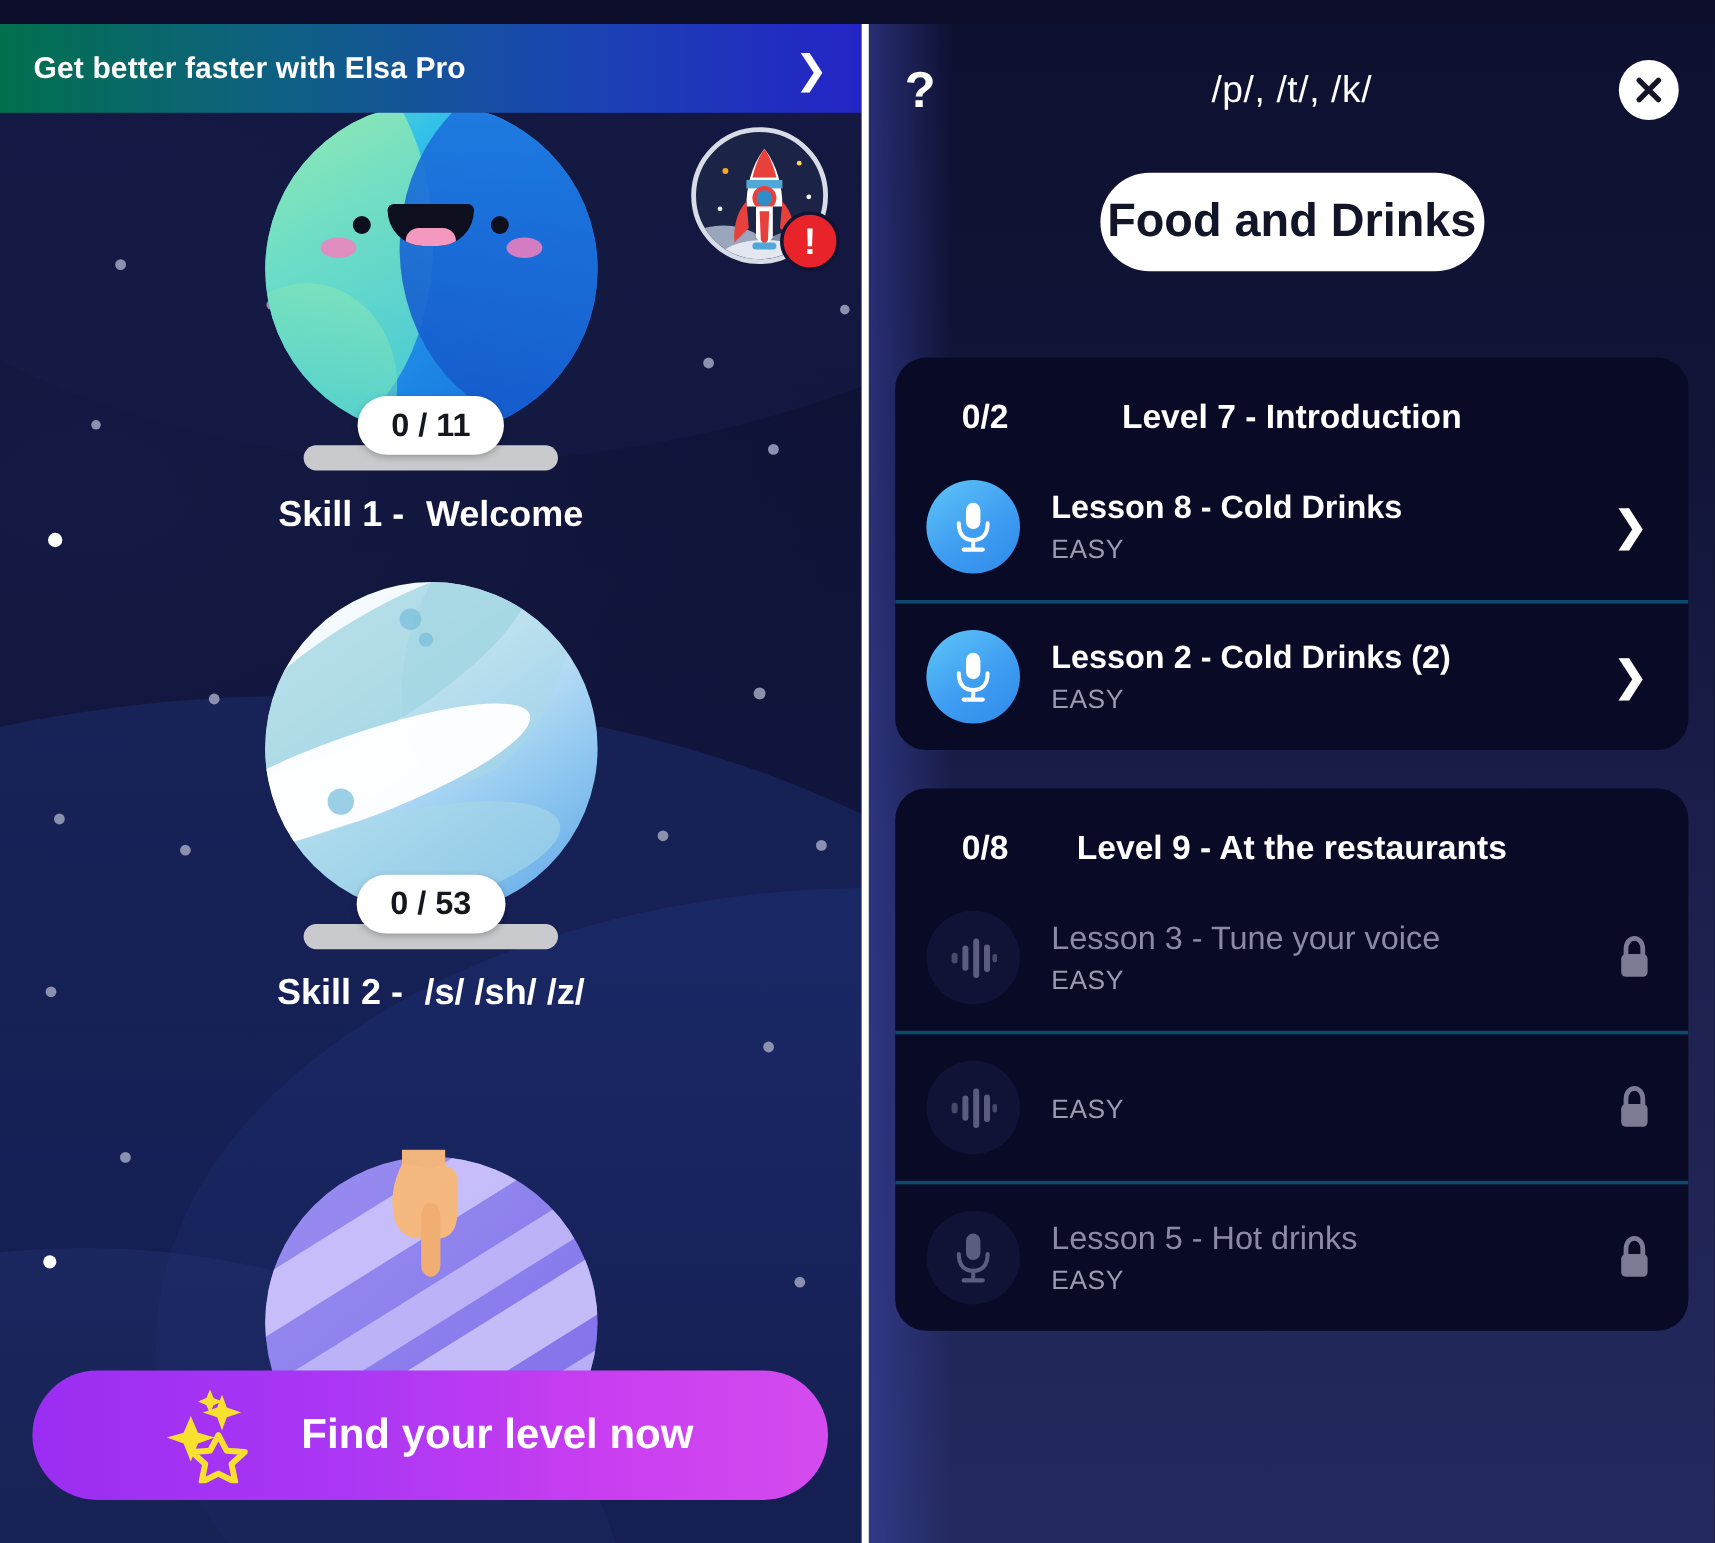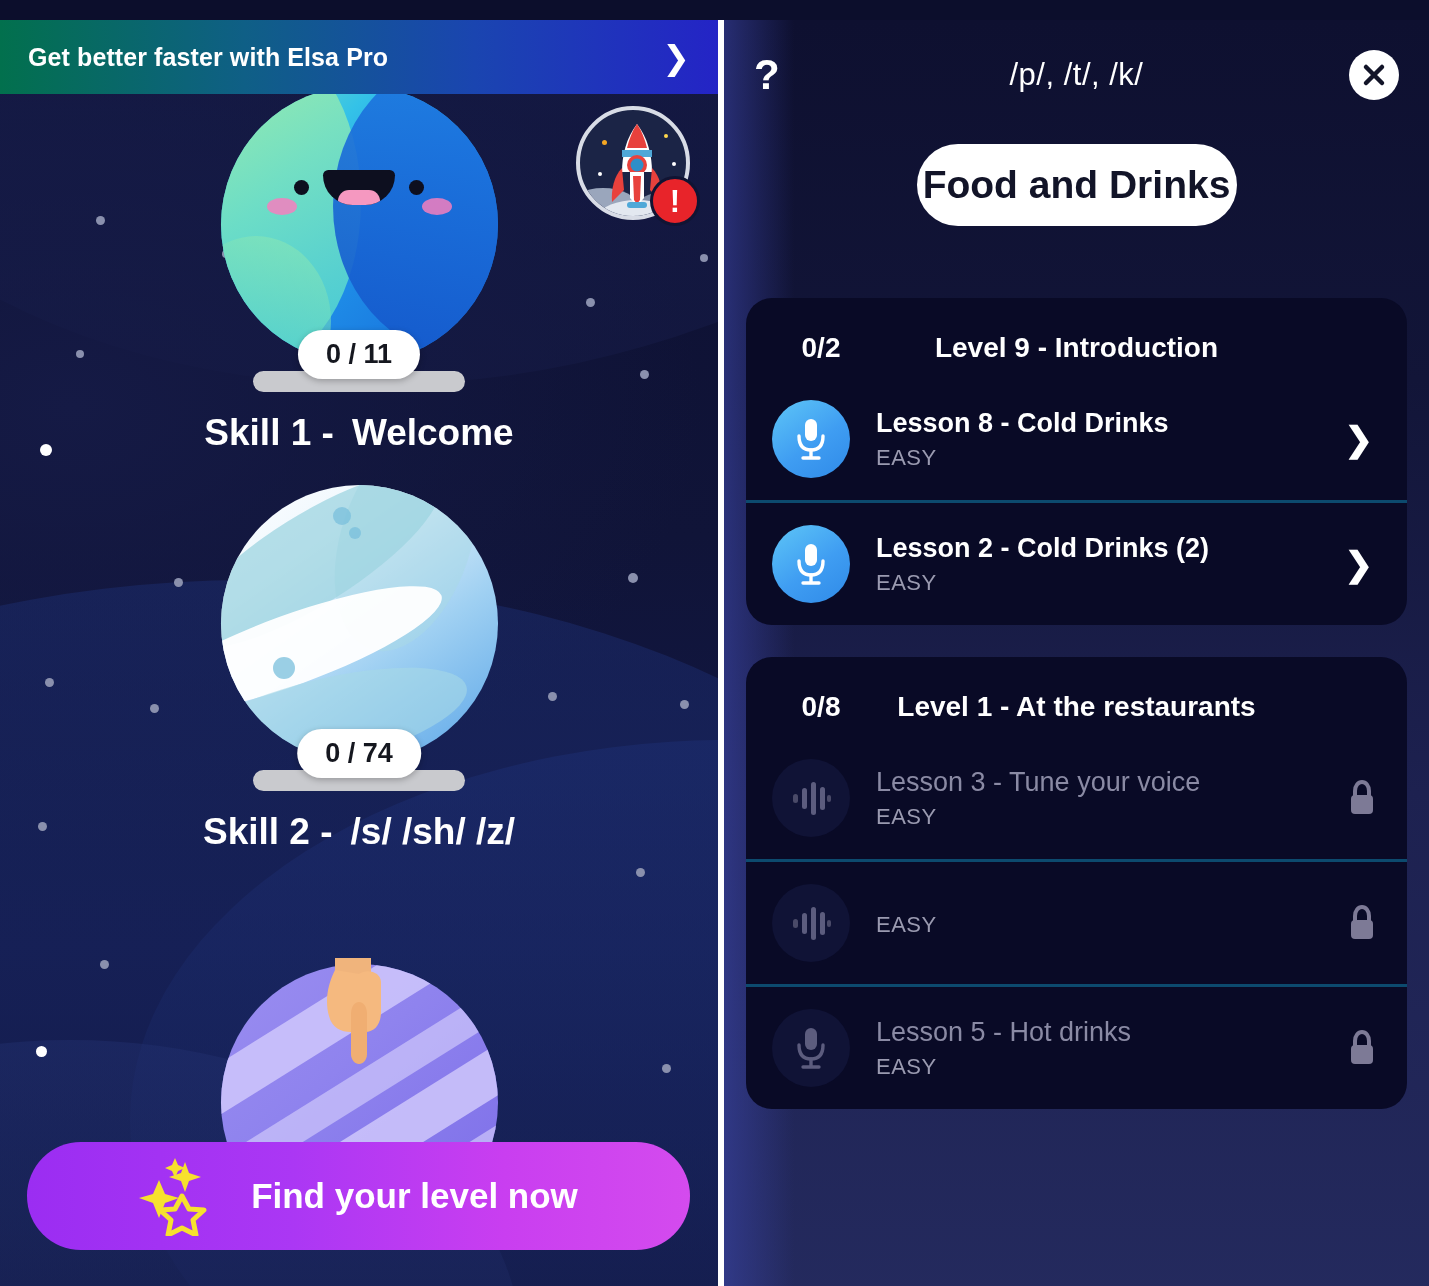--- a/index.html
+++ b/index.html
@@ -93,21 +93,21 @@
   .badge-count {
     position:absolute; left:50%; transform:translateX(-50%); bottom:-16px;
     background:#ffffff; color:#15171f; border-radius:26px;
     padding:9px 28px; font-size:27px; font-weight:bold; white-space:nowrap; z-index:4;
     box-shadow:0 2px 6px rgba(0,0,0,.25);
   }
   .progress-bar {
     position:relative; width:212px; height:21px; border-radius:12px;
     background:#c9cace; margin-top:8px; z-index:3;
   }
-  .skill-label { color:#fff; font-size:37px; font-weight:bold; margin-top:20px; white-space:nowrap; }
+  .skill-label { color:#fff; font-size:30px; font-weight:bold; margin-top:20px; white-space:nowrap; }
   .skill-label .sep { display:inline-block; width:18px; }
 
   
   .avatar { position:absolute; right:28px; top:86px; width:114px; height:114px; z-index:20; cursor:pointer; }
   .avatar-ring {
     width:114px; height:114px; border-radius:50%;
     background:#1b2446; border:4px solid #d8dce6; overflow:hidden; position:relative;
   }
   .av-cloud { position:absolute; bottom:-10px; border-radius:50%; }
   .av-star { position:absolute; border-radius:50%; }
@@ -261,21 +261,21 @@
       <div class="planet-wrap">
         <div class="planet planet2">
           <div class="p2-s4"></div>
           <div class="p2-s1"></div>
           <div class="p2-s2"></div>
           <div class="p2-s3"></div>
           <div class="p2-dot" style="width:18px;height:18px;left:112px;top:22px;"></div>
           <div class="p2-dot" style="width:12px;height:12px;left:128px;top:42px;"></div>
           <div class="p2-dot" style="width:22px;height:22px;left:52px;top:172px;"></div>
         </div>
-        <div class="badge-count">0 / 74</div>
+        <div class="badge-count">0 / 53</div>
       </div>
       <div class="progress-bar"></div>
       <div class="skill-label">
         <span>Skill 2 -</span><span class="sep"></span><span>/s/ /sh/ /z/</span>
       </div>
     </div>
 
     <div class="skill" style="top:944px;">
       <div class="planet-wrap">
         <div class="planet planet3">
@@ -319,21 +319,21 @@
       </button>
     </div>
 
     <div class="topic-pill">
       <span>Food and Drinks</span>
     </div>
 
     <div class="level-card" style="margin-top:72px;">
       <div class="level-head">
         <div class="level-progress">0/2</div>
-        <div class="level-title">Level 9 - Introduction</div>
+        <div class="level-title">Level 7 - Introduction</div>
       </div>
 
       <div class="lesson-row">
         <div class="lesson-icon">
           <svg width="34" height="44" viewBox="0 0 34 44">
             <rect x="11" y="2" width="12" height="22" rx="6" fill="#fff"></rect>
             <path d="M5 19 C5 29 10 33 17 33 C24 33 29 29 29 19" stroke="#fff" stroke-width="3.4" fill="none" stroke-linecap="round"></path>
             <path d="M17 33 L17 40 M9 41 L25 41" stroke="#fff" stroke-width="3.4" stroke-linecap="round"></path>
           </svg>
         </div>
@@ -356,21 +356,21 @@
           <div class="lesson-title">Lesson 2 - Cold Drinks (2)</div>
           <div class="lesson-level">EASY</div>
         </div>
         <span class="chev">❯</span>
       </div>
     </div>
 
     <div class="level-card">
       <div class="level-head">
         <div class="level-progress">0/8</div>
-        <div class="level-title">Level 1 - At the restaurants</div>
+        <div class="level-title">Level 9 - At the restaurants</div>
       </div>
 
       <div class="lesson-row">
         <div class="lesson-icon locked">
           <svg width="40" height="38" viewBox="0 0 40 38">
             <rect x="2" y="15" width="5" height="9" rx="2.5" fill="#4a4a68"></rect>
             <rect x="11" y="9" width="5" height="21" rx="2.5" fill="#5c5c7e"></rect>
             <rect x="20" y="3" width="5" height="33" rx="2.5" fill="#5c5c7e"></rect>
             <rect x="29" y="8" width="5" height="23" rx="2.5" fill="#5c5c7e"></rect>
             <rect x="36" y="16" width="4" height="7" rx="2" fill="#4a4a68"></rect>

